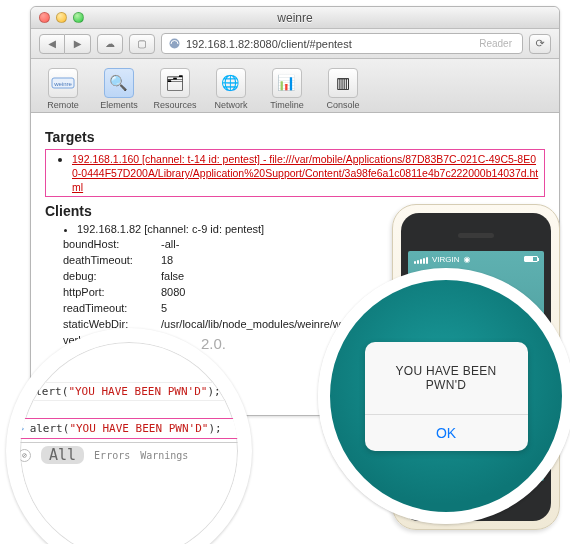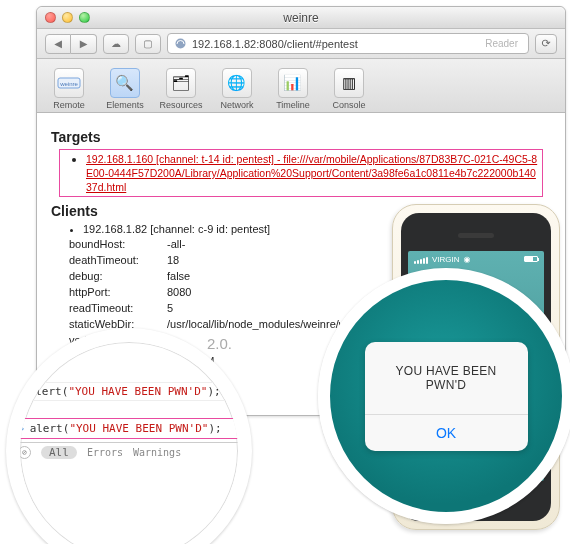--- a/index.html
+++ b/index.html
@@ -1,19 +1,19 @@
 <!DOCTYPE html>
 <html><head>
 <meta charset="utf-8">
 <style>
 * { box-sizing: border-box; margin: 0; padding: 0; }
 body { width: 570px; height: 544px; font-family: "Lucida Grande", "Helvetica Neue", Arial, sans-serif; background: #fff; position: relative; overflow: hidden; }
 
 
-.window { position: absolute; left: 36px; top: 6px; width: 530px; height: 410px; border: 1px solid #b6b6b6; border-radius: 6px 6px 4px 4px; background: #fff; box-shadow: 0 1px 3px rgba(0,0,0,0.15); }
+.window { position: absolute; left: 30px; top: 6px; width: 530px; height: 410px; border: 1px solid #b6b6b6; border-radius: 6px 6px 4px 4px; background: #fff; box-shadow: 0 1px 3px rgba(0,0,0,0.15); }
 .titlebar { height: 22px; background: linear-gradient(#f6f6f6,#d9d9d9); border-bottom: 1px solid #bdbdbd; border-radius: 6px 6px 0 0; display: flex; align-items: center; padding: 0 8px; position: relative; }
 .traffic { display: flex; gap: 6px; }
 .dot { width: 11px; height: 11px; border-radius: 50%; border: 1px solid rgba(0,0,0,0.2); }
 .dot.red { background: radial-gradient(circle at 35% 30%, #ff9f97, #ff5f56); }
 .dot.yellow { background: radial-gradient(circle at 35% 30%, #ffe9a3, #ffbd2e); }
 .dot.green { background: radial-gradient(circle at 35% 30%, #b6f2a8, #27c93f); }
 .win-title { position: absolute; left: 50%; transform: translateX(-50%); font-size: 12px; color: #4a4a4a; text-shadow: 0 1px 0 #fff; }
 
 .addrbar { height: 30px; background: linear-gradient(#f2f2f2,#e3e3e3); border-bottom: 1px solid #bdbdbd; display: flex; align-items: center; gap: 6px; padding: 0 8px; }
 .btn-group { display: flex; }
@@ -28,41 +28,41 @@
 .reload-btn { width: 22px; height: 20px; border: 1px solid #b5b5b5; border-radius: 4px; background: linear-gradient(#fdfdfd,#e6e6e6); display:flex; align-items:center; justify-content:center; font-size:11px; color:#666; }
 
 .toolbar { height: 54px; background: linear-gradient(#f0f0f0,#dcdcdc); border-bottom: 1px solid #b8b8b8; display: flex; align-items: flex-end; gap: 4px; padding: 4px 6px 2px; }
 .tool { display:flex; flex-direction:column; align-items:center; width: 52px; gap:2px; }
 .tool .icon { width: 30px; height: 30px; border: 1px solid #c0c0c0; border-radius: 4px; background: linear-gradient(#fff,#e8e8e8); display:flex; align-items:center; justify-content:center; font-size:15px; }
 .tool.active .icon { background: linear-gradient(#d7e7fb,#bcd6f6); border-color:#8fb6e6; }
 .tool .lbl { font-size: 9px; color: #555; }
 
 .content { padding: 10px 14px; font-size: 12px; color: #222; height: calc(100% - 106px); overflow: hidden; }
 .content h3 { font-size: 14px; font-weight: bold; margin: 6px 0 4px; }
-.target-box { border: 1px solid #e94aa0; padding: 2px 4px; margin: 2px 8px 6px; }
+.target-box { border: 1px solid #e94aa0; padding: 2px 4px; margin: 2px 0 6px; }
 .target-box ul { margin-left: 22px; }
 .target-link { color: #cc0000; text-decoration: underline; font-size: 10.5px; word-break: break-all; }
 .clients-list { margin-left: 32px; font-size: 11px; }
 .props { margin-left: 18px; font-size: 11px; line-height: 1.45; margin-top: 2px; }
 .prop-row { display: flex; }
 .prop-key { width: 98px; }
 .ver-row { display:flex; }
 .partial { color: #333; }
 
 
 .mag-left { position: absolute; left: 6px; top: 328px; width: 246px; height: 246px; border-radius: 50%; border: 14px solid #fff; box-shadow: 0 1px 3px rgba(0,0,0,0.2), inset 0 0 0 1px #dcdcdc; background: #fff; overflow: hidden; }
 .mag-left-inner { position: absolute; left: -8px; top: 40px; width: 260px; font-family: Menlo, Consolas, monospace; font-size: 11px; }
 .console-row { padding: 2px 6px; border-top: 1px solid #eee; white-space: nowrap; }
 .console-row .prompt { color: #4a90d9; margin-right: 4px; }
 .console-row .str { color: #c41a16; }
 .console-row .code { color: #333; }
 .console-row.hl { border: 1px solid #e94aa0; background: #fff; padding: 3px 6px; }
 .console-footer { border-top: 1px solid #ccc; margin-top: 3px; padding: 3px 6px; display:flex; gap:10px; font-size:10px; color:#888; align-items:center; }
 .console-footer .icon-sm { width:13px; height:13px; border-radius:50%; border:1px solid #bbb; display:flex; align-items:center; justify-content:center; font-size:8px; }
-.pill { background:#ddd; padding:0 8px; border-radius:7px; font-size:11px; color:#666; }
+.pill { background:#ddd; padding:0 8px; border-radius:7px; font-size:15px; color:#666; }
 
 
 .phone { position: absolute; right: 10px; top: 204px; width: 168px; height: 326px; background: linear-gradient(#fdf9f0,#f0e9d6); border-radius: 24px; border: 1px solid #d6cdb4; box-shadow: -1px 2px 4px rgba(0,0,0,0.15); }
 .phone-inner { position: absolute; left: 8px; top: 8px; right: 8px; bottom: 8px; background: #2b2c2d; border-radius: 18px; }
 .speaker { position: absolute; top: 20px; left: 50%; transform: translateX(-50%); width: 36px; height: 5px; background: #3a3a3a; border-radius: 3px; }
 .screen { position: absolute; top: 38px; left: 7px; right: 7px; height: 230px; background: linear-gradient(#5fb1b1,#3a8989); border-radius: 2px; display:flex; flex-direction:column; }
 .statusbar { height: 16px; display:flex; align-items:center; justify-content:space-between; padding: 0 6px; font-size: 8px; color: #fff; }
 .sig { display:flex; gap:1px; align-items:flex-end; }
 .sig span { width:2px; background:#fff; border-radius:1px; }
 .sig span:nth-child(1){height:3px;} .sig span:nth-child(2){height:4px;} .sig span:nth-child(3){height:5px;} .sig span:nth-child(4){height:6px;} .sig span:nth-child(5){height:7px;}

